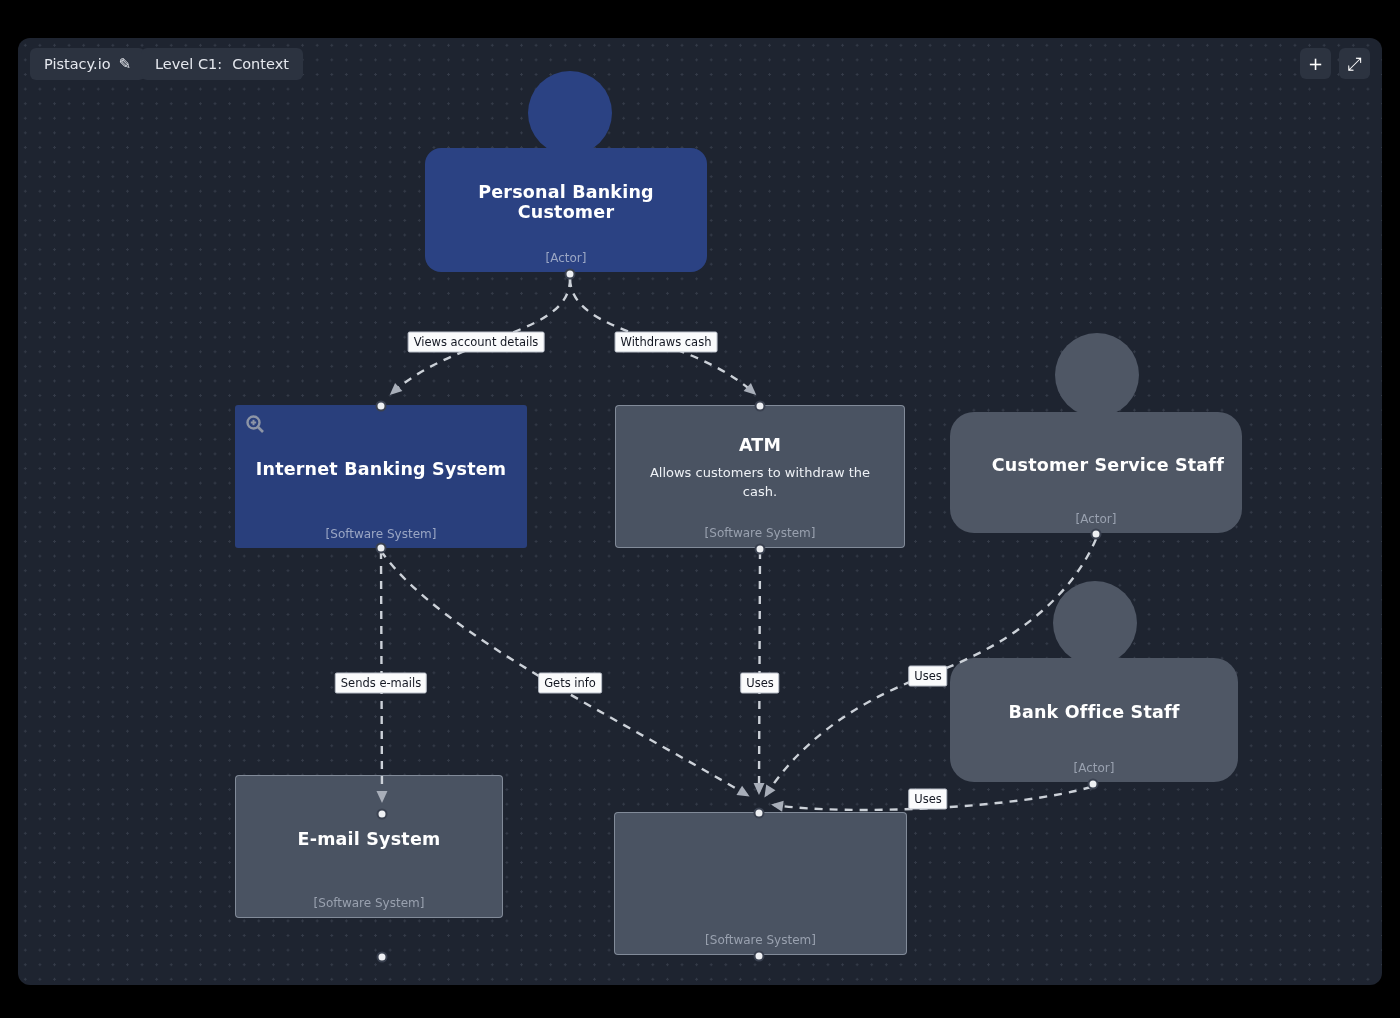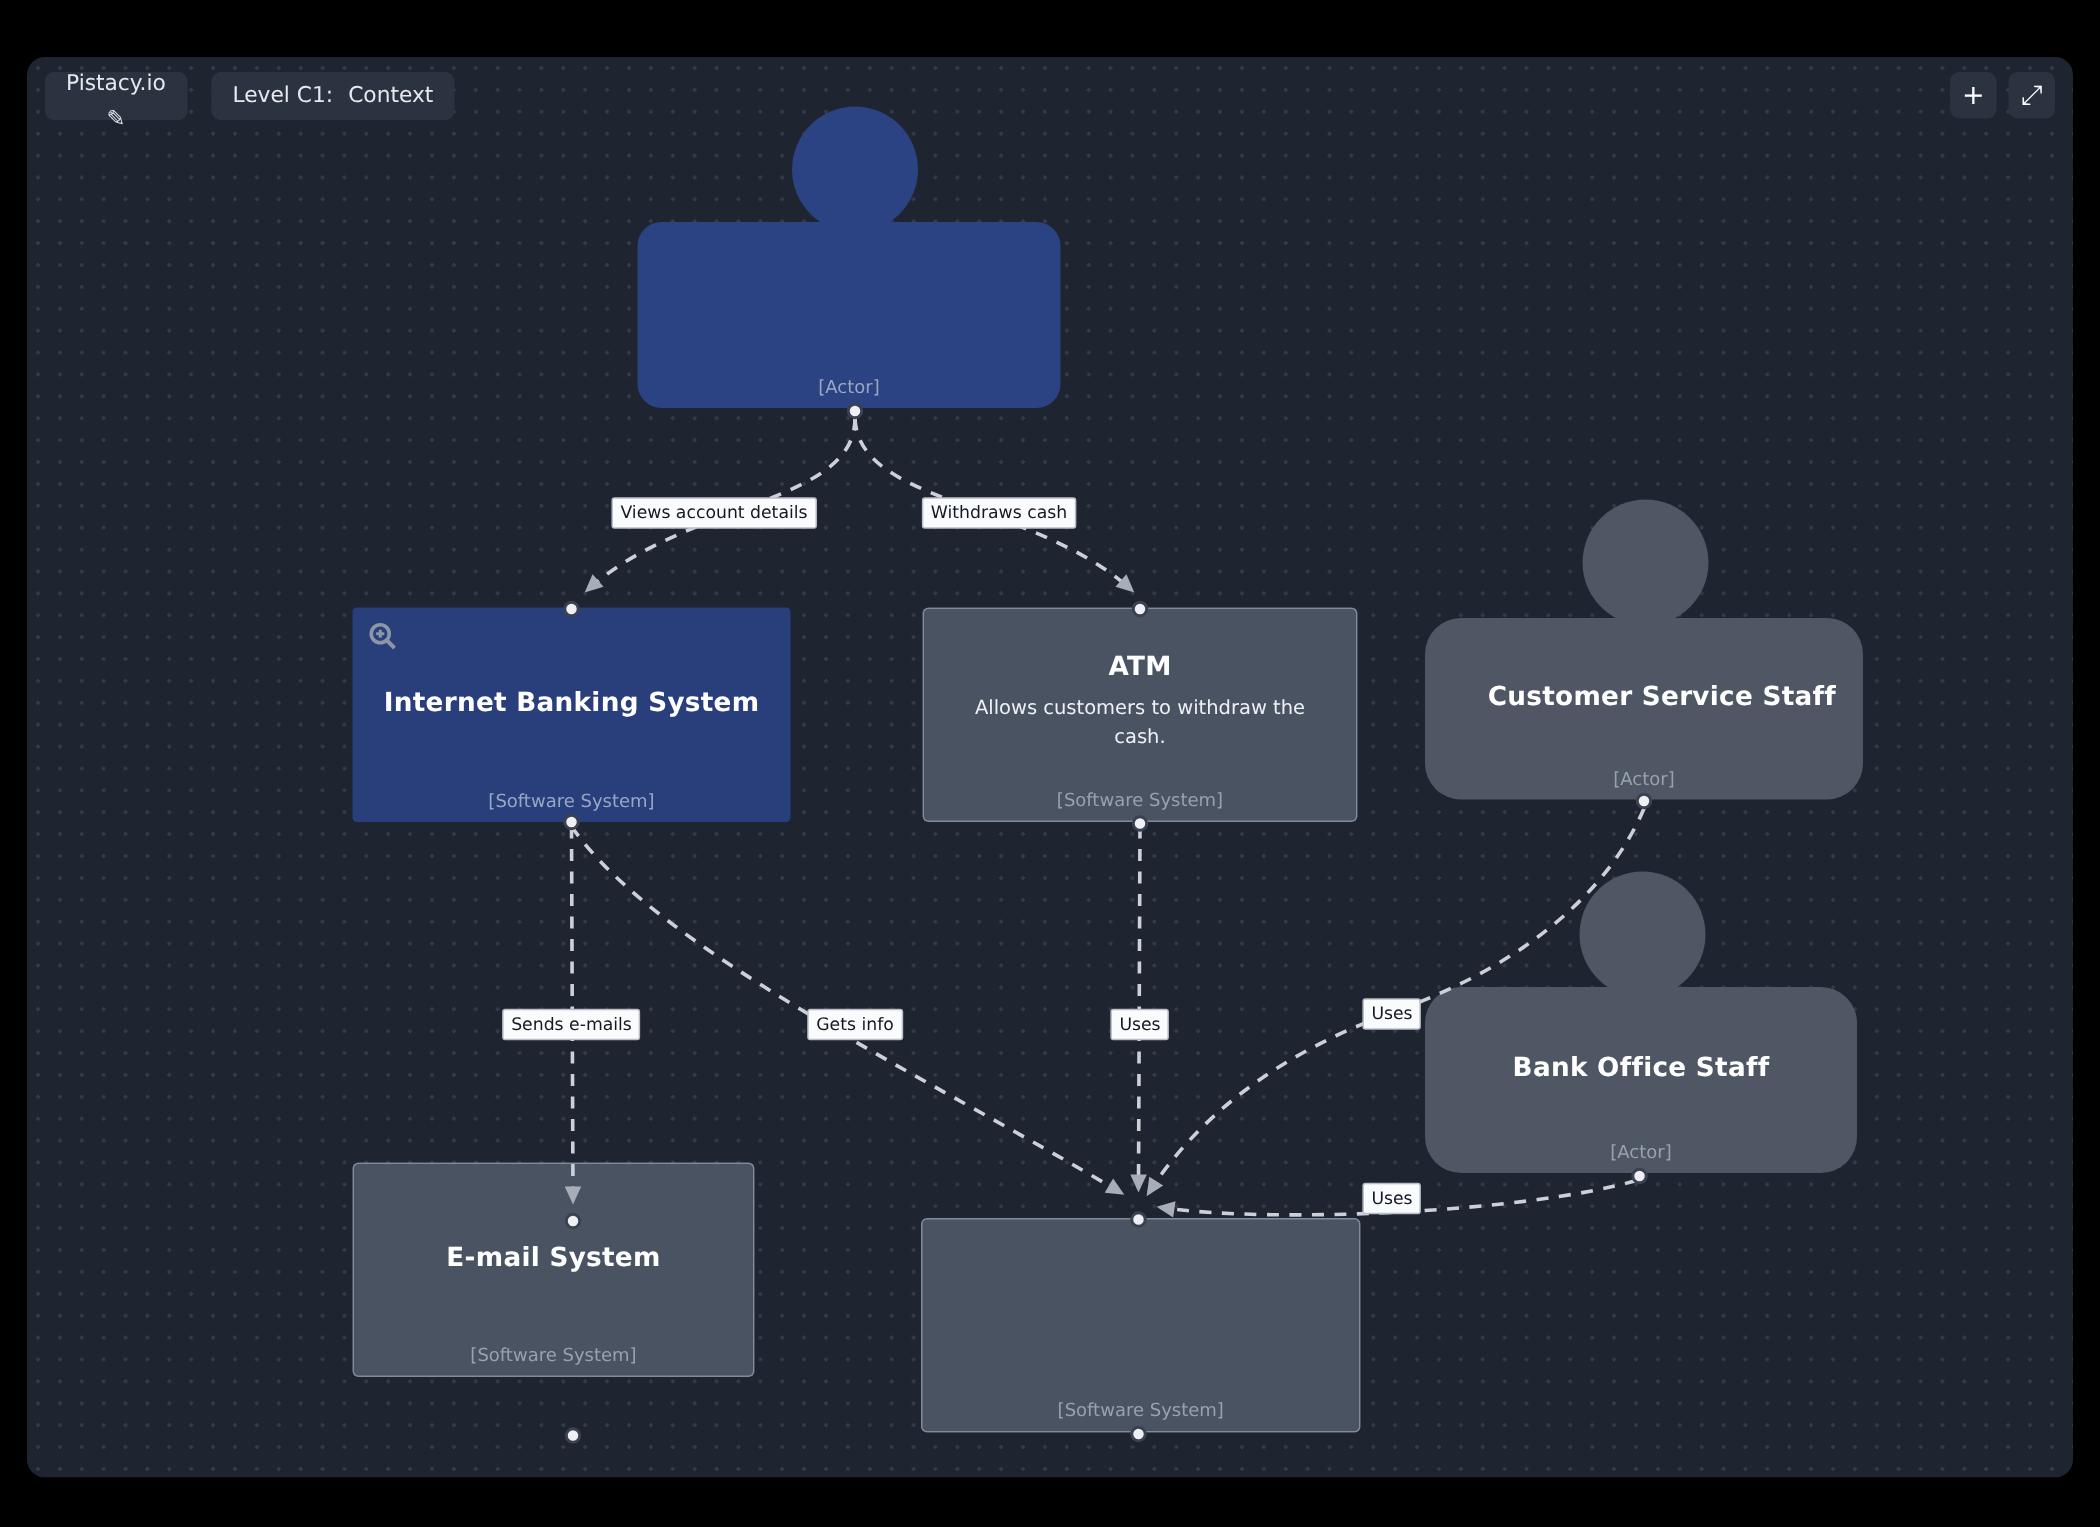--- a/index.html
+++ b/index.html
@@ -65,20 +65,21 @@
 </head>
 <body>
 
 <div id="canvas">
 
   <div class="head head--blue" style="left:510px; top:33px;"></div>
   <div class="head head--gray" style="left:1037px; top:295px;"></div>
   <div class="head head--gray" style="left:1035px; top:543px;"></div>
 
   <div class="node node--actor-blue" style="left:407px; top:110px; width:282px; height:124px;">
+    <div class="node-title">Personal Banking Customer</div>
     <div class="node-meta">[Actor]</div>
   </div>
 
   <div class="node node--sys-blue" style="left:217px; top:367px; width:292px; height:143px;">
     <span class="zoom-badge">
       <svg width="20" height="20" viewBox="0 0 20 20">
         <circle cx="8.5" cy="8.5" r="6" fill="none" stroke="#8d95a6" stroke-width="2.4"></circle>
         <line x1="8.5" y1="5.8" x2="8.5" y2="11.2" stroke="#8d95a6" stroke-width="2"></line>
         <line x1="5.8" y1="8.5" x2="11.2" y2="8.5" stroke="#8d95a6" stroke-width="2"></line>
         <line x1="13" y1="13" x2="18" y2="18" stroke="#8d95a6" stroke-width="2.6"></line>
@@ -142,21 +143,21 @@
   </svg>
 
   <div class="edge-label" style="left:458px; top:304px;">Views account details</div>
   <div class="edge-label" style="left:648px; top:304px;">Withdraws cash</div>
   <div class="edge-label" style="left:363px; top:645px;">Sends e-mails</div>
   <div class="edge-label" style="left:552px; top:645px;">Gets info</div>
   <div class="edge-label" style="left:742px; top:645px;">Uses</div>
   <div class="edge-label" style="left:910px; top:638px;">Uses</div>
   <div class="edge-label" style="left:910px; top:761px;">Uses</div>
 
-  <button class="tbtn" style="left:12px;flex-direction:column;">
+  <button class="tbtn" style="left:12px;">
     <span>Pistacy.io</span>
     <span class="glyph">✎</span>
   </button>
   <button class="tbtn" style="left:123px;">
     <span>Level C1:</span>
     <span class="lvl-gap">Context</span>
   </button>
   <button class="sqbtn" style="left:1282px;">
     <span>+</span>
   </button>

